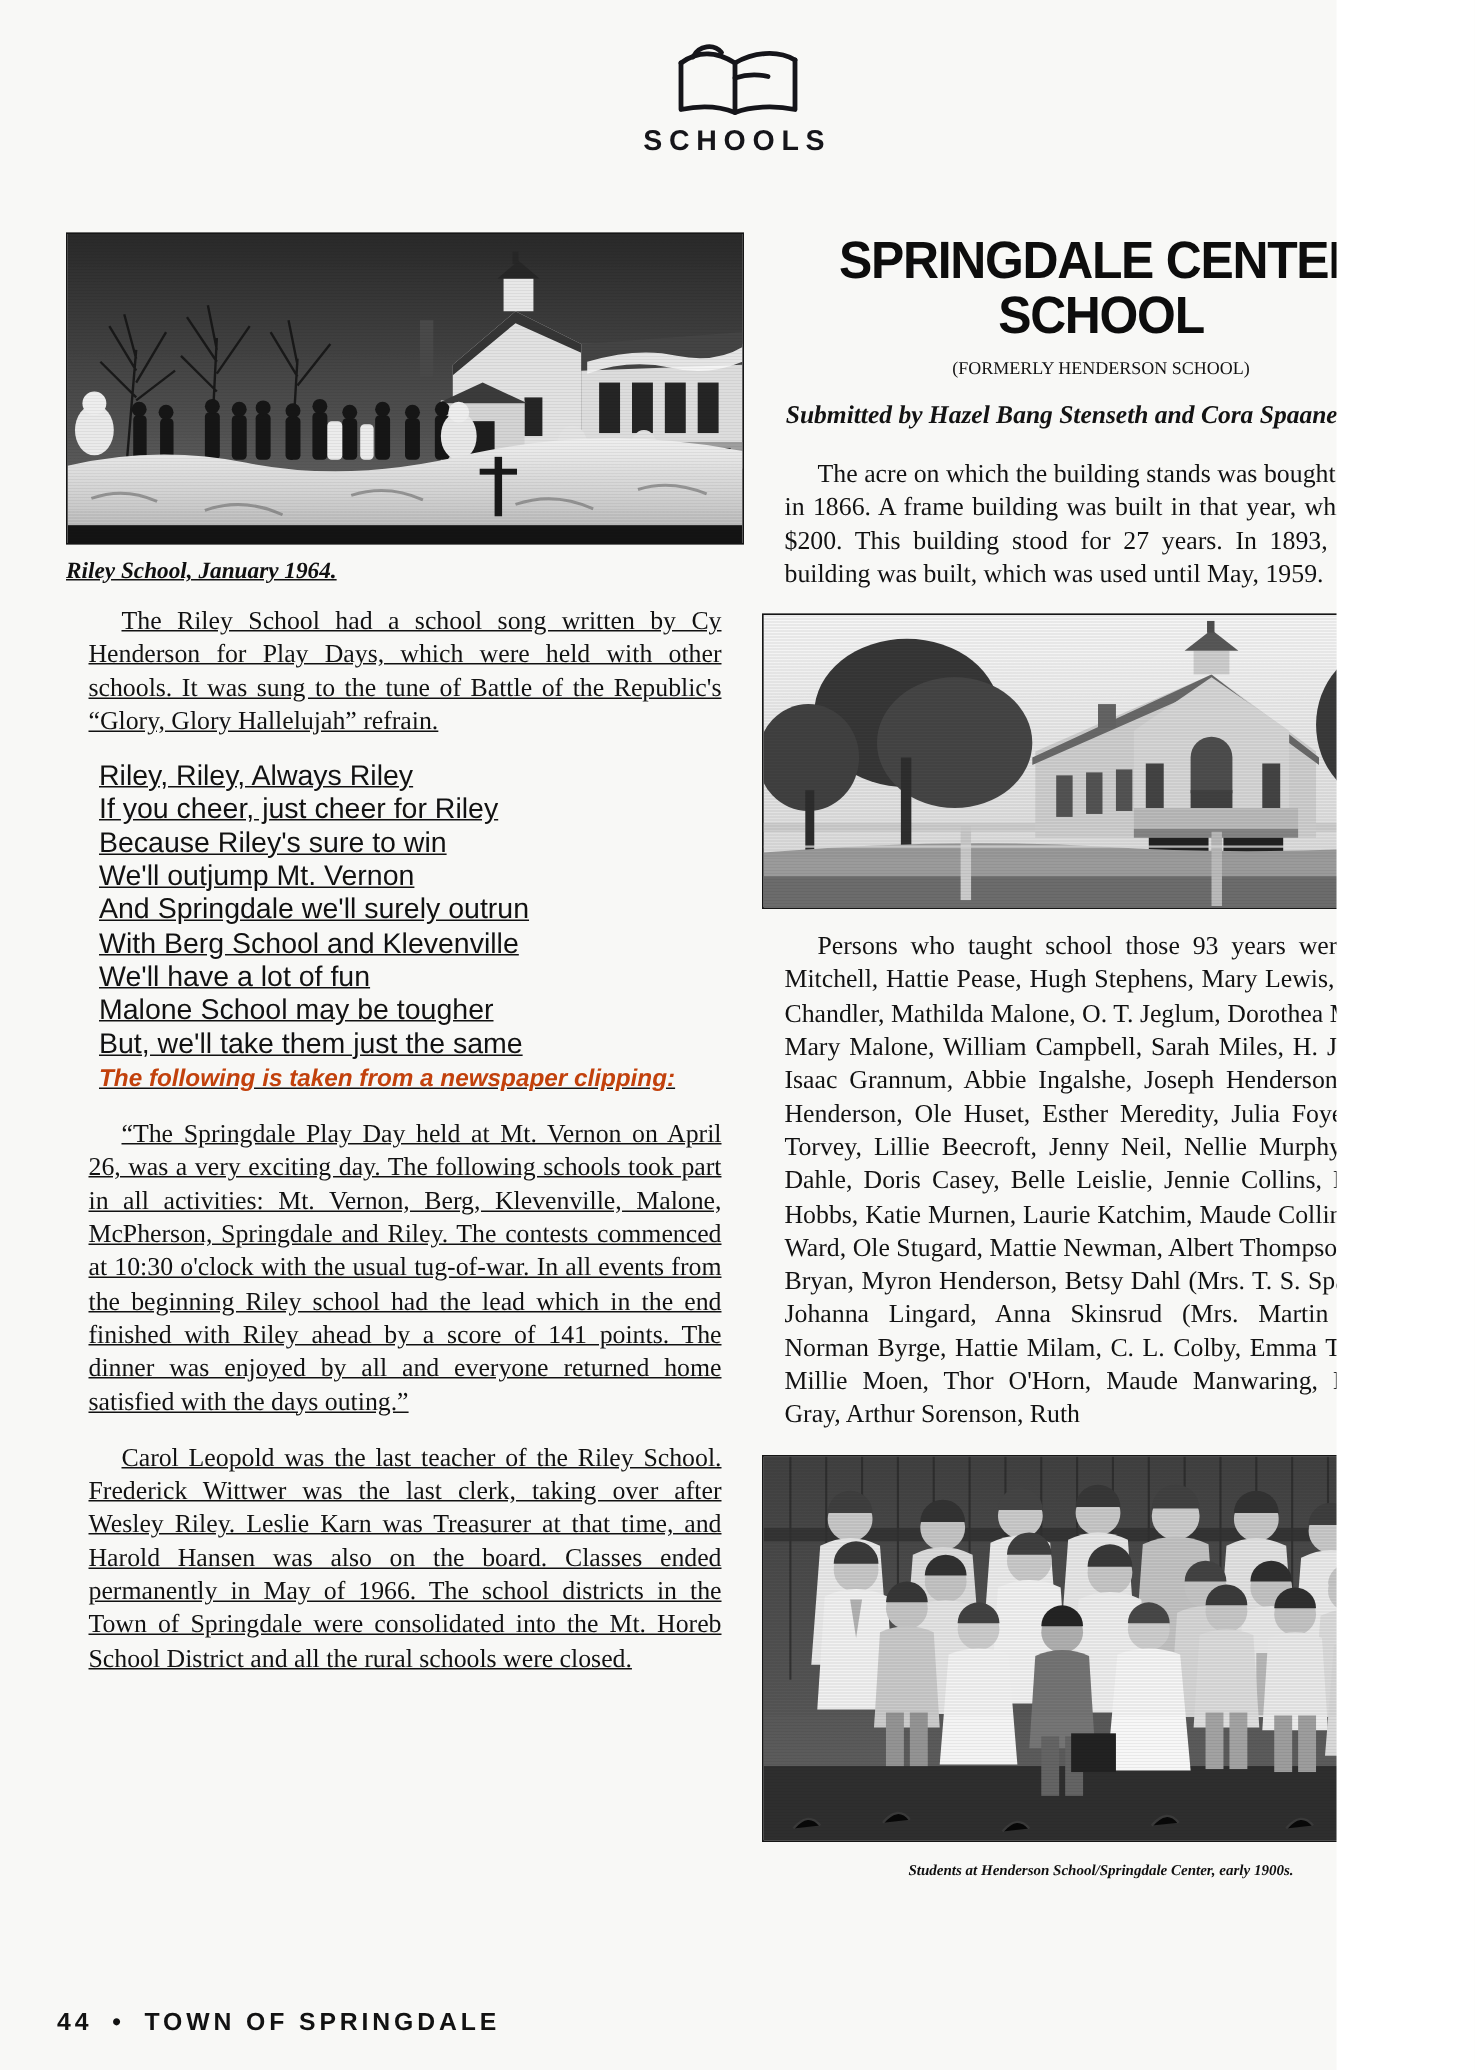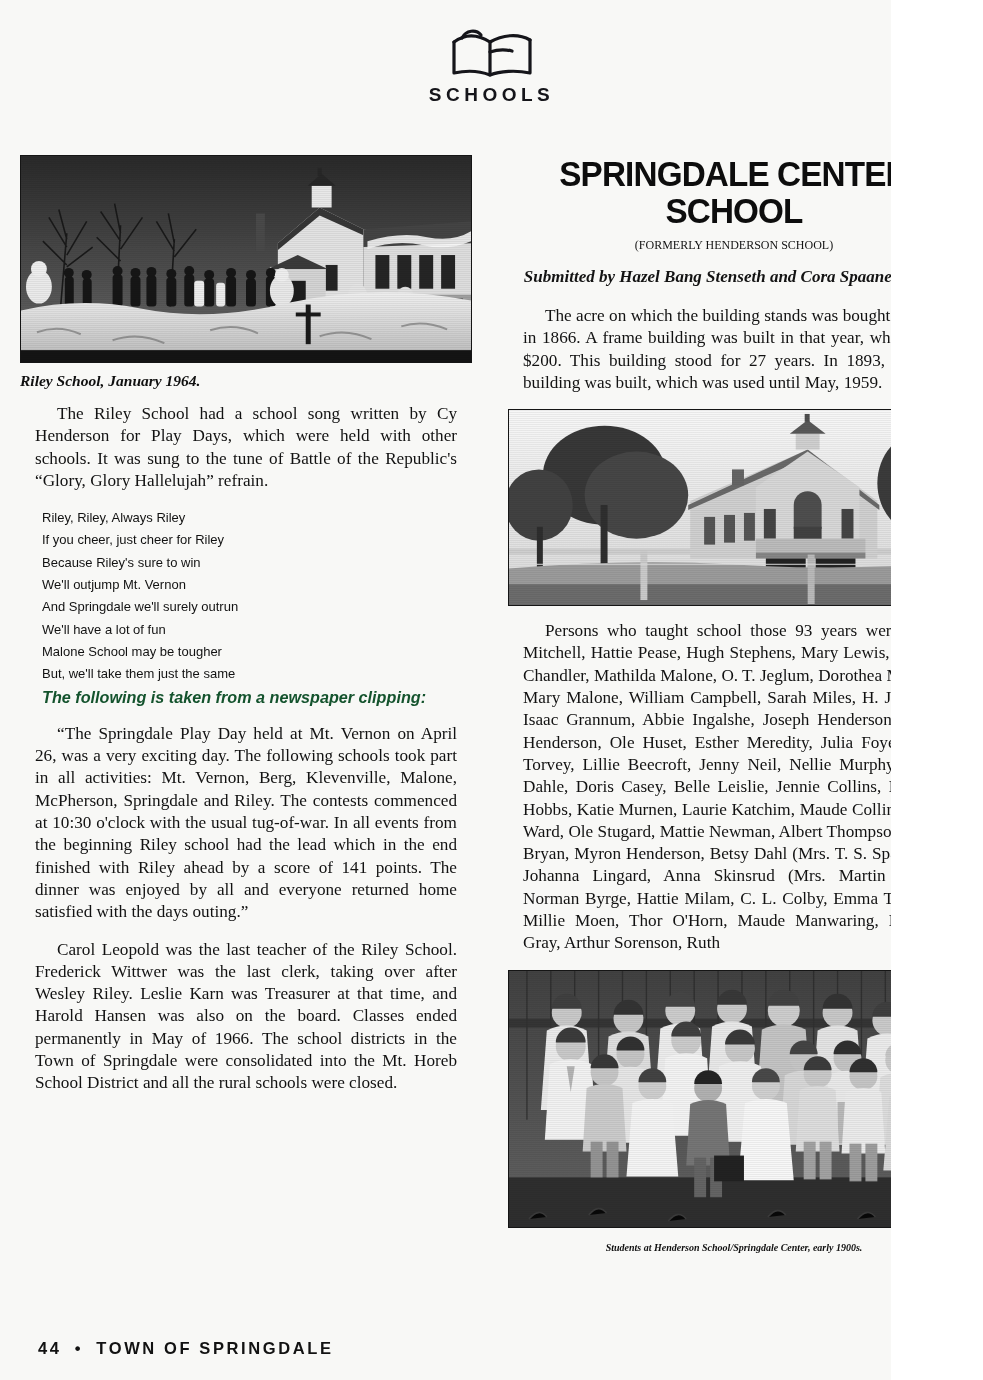--- a/index.html
+++ b/index.html
@@ -49,21 +49,21 @@
     letter-spacing: 4.5px;
     color: #15151a;
   }
 
   
   .col {
     position: absolute;
     top: 155px;
     width: 452px;
   }
-  .col-left  { left: 20px; }
+  .col-left  { left: 44px; text-decoration: underline; }
   .col-right { left: 508px; }
 
   
   .photo {
     position: relative;
     width: 100%;
     border: 1px solid #1b1b1b;
     box-sizing: border-box;
     overflow: hidden;
     background: #8d8d8d;
@@ -136,34 +136,34 @@
     text-indent: 22px;
     hyphens: none;
     color: #121212;
   }
   p.body.first { margin-top: 13px; }
   .lyrics {
     margin: 0;
     padding: 0 0 0 22px;
     list-style: none;
     font-family: "Liberation Sans", sans-serif;
-    font-size: 13px;
+    font-size: 19px;
     line-height: 22.3px;
     color: #121212;
   }
   .lyrics li { white-space: nowrap; }
   .clip-lead {
     margin: 0;
     padding-left: 22px;
     font-family: "Liberation Sans", sans-serif;
     font-weight: bold;
     font-style: italic;
     font-size: 16.2px;
     line-height: 22.3px;
-    color: #14532d;
+    color: #c2410c;
   }
   .enddot { font-size: 15px; line-height: 0; vertical-align: .12em; }
 
   
   .footer {
     position: absolute;
     left: 38px;
     bottom: 22px;
     font-family: "Liberation Sans", sans-serif;
     font-weight: bold;
@@ -297,20 +297,21 @@
     <div class="caption">Riley School, January 1964.</div>
 
     <p class="body first">The Riley School had a school song written by Cy Henderson for Play Days, which were held with other schools. It was sung to the tune of Battle of the Republic's “Glory, Glory Hallelujah” refrain.</p>
 
     <ul class="lyrics">
       <li>Riley, Riley, Always Riley</li>
       <li>If you cheer, just cheer for Riley</li>
       <li>Because Riley's sure to win</li>
       <li>We'll outjump Mt. Vernon</li>
       <li>And Springdale we'll surely outrun</li>
+      <li>With Berg School and Klevenville</li>
       <li>We'll have a lot of fun</li>
       <li>Malone School may be tougher</li>
       <li>But, we'll take them just the same</li>
     </ul>
 
     <p class="clip-lead">The following is taken from a newspaper clipping:</p>
 
     <p class="body">“The Springdale Play Day held at Mt. Vernon on April 26, was a very exciting day. The following schools took part in all activities: Mt. Vernon, Berg, Klevenville, Malone, McPherson, Springdale and Riley. The contests commenced at 10:30 o'clock with the usual tug-of-war. In all events from the beginning Riley school had the lead which in the end finished with Riley ahead by a score of 141 points. The dinner was enjoyed by all and everyone returned home satisfied with the days outing.”</p>
 
     <p class="body">Carol Leopold was the last teacher of the Riley School. Frederick Wittwer was the last clerk, taking over after Wesley Riley. Leslie Karn was Treasurer at that time, and Harold Hansen was also on the board. Classes ended permanently in May of 1966. The school districts in the Town of Springdale were consolidated into the Mt. Horeb School District and all the rural schools were closed.</p>

